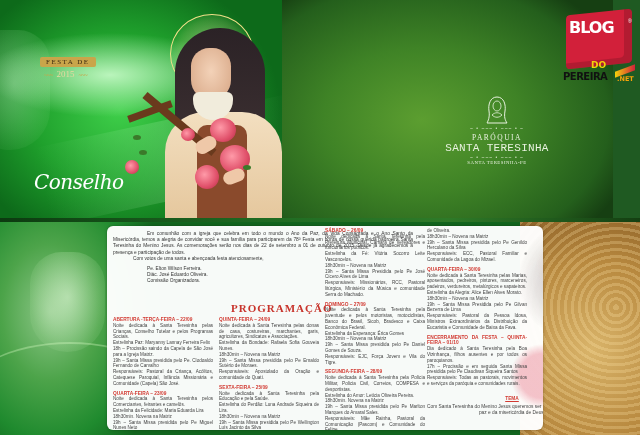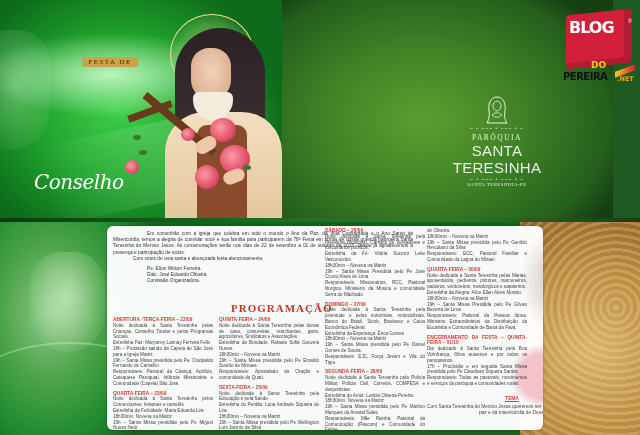--- a/index.html
+++ b/index.html
@@ -15,21 +15,21 @@
       radial-gradient(ellipse 160px 140px at 120px 110px, #3fcf4a 0%, #1fa02c 55%, #0d6a1a 100%);
   }
   .top-left .ghost-face {
     position: absolute; left: -30px; top: 30px; width: 80px; height: 120px; border-radius: 40px 40px 50px 50px;
     background: radial-gradient(ellipse at 55% 45%, rgba(220,255,220,0.35), rgba(120,200,120,0.1) 70%);
   }
   .top-left .sheen {
     position: absolute; left: 40px; top: 120px; width: 260px; height: 80px; transform: rotate(-12deg);
     background: linear-gradient(90deg, rgba(255,255,255,0), rgba(200,255,200,0.18), rgba(255,255,255,0));
   }
-  .festa-title { position: absolute; left: 40px; top: 50px; width: 140px; text-align: center; }
+  .festa-title { position: absolute; left: 40px; top: 50px; width: 140px; text-align: left; }
   .festa-kicker {
     display: inline-block; font-family: "Liberation Serif", serif; font-size: 7px; letter-spacing: 1.5px;
     color: #3b2a10; background: #c9a54a; padding: 1px 6px; border-radius: 2px;
   }
   .festa-name {
     display: block; font-family: "Liberation Serif", serif; font-size: 19px; color: #ffffff;
     text-shadow: 0 0 6px rgba(255,255,255,0.6); margin-top: 2px; letter-spacing: -0.3px;
   }
   .festa-year { display: block; font-family: "Liberation Serif", serif; font-size: 9px; color: #e8d9a0; margin-top: 1px; }
   .festa-year::before, .festa-year::after { content: "~~~"; color: #c9a54a; font-size: 7px; margin: 0 4px; letter-spacing: -1px; }
@@ -56,21 +56,21 @@
   .hand { position: absolute; border-radius: 10px; background: #efc8a8; }
   .leaf { position: absolute; width: 8px; height: 5px; border-radius: 50%; background: #3b7a2a; }
 
   .top-right {
     position: absolute; left: 282px; top: 0; width: 331px; height: 220px;
     background: radial-gradient(ellipse 220px 160px at 140px 120px, #5c9e30 0%, #3f8326 45%, #245f1c 85%, #163f12 100%);
   }
   .parish { position: absolute; left: 150px; top: 95px; width: 130px; text-align: center; color: #e9f2e0; }
   .parish-icon { display: block; margin: 0 auto; width: 26px; height: 30px; }
   .parish-small { display: block; font-family: "Liberation Serif", serif; font-size: 7.5px; letter-spacing: 1.5px; margin-top: 2px; }
-  .parish-big { display: block; font-family: Liberation Sans, sans-serif; font-size: 15px; letter-spacing: 0.3px; text-align: center; }
+  .parish-big { display: block; font-family: Liberation Mono, monospace; font-size: 11px; letter-spacing: 0.3px; text-align: center; }
   .parish-orn { display: block; font-size: 5px; color: #cfe0c0; letter-spacing: 1px; line-height: 6px; }
   .parish-loc { display: block; font-family: "Liberation Serif", serif; font-size: 4.8px; letter-spacing: 0.5px; }
 
   
   .blog { position: absolute; left: 563px; top: 8px; width: 74px; height: 80px; }
   .blog-cube { position: absolute; left: 3px; top: 4px; width: 66px; height: 54px; background: #d2203a; transform: skewY(-6deg);
     border-radius: 4px; box-shadow: inset -8px -6px 0 rgba(0,0,0,0.15); }
   .blog-text { position: absolute; left: 6px; top: 10px; font-family: "DejaVu Sans", sans-serif; font-size: 16px; font-weight: bold; color: #ffffff; letter-spacing: -1px; }
   .blog-reg { position: absolute; left: 65px; top: 10px; font-size: 5px; color: #fff; }
   .blog-do { position: absolute; left: 28px; top: 52px; font-family: "DejaVu Sans", sans-serif; font-size: 9px; font-weight: bold; color: #f4d20a; }
@@ -125,20 +125,21 @@
 </head>
 <body>
 
 <div class="top">
   <div class="top-left">
     <div class="ghost-face"></div>
     <div class="sheen"></div>
 
     <div class="festa-title">
       <span class="festa-kicker">FESTA DE</span>
+      <span class="festa-year">2015</span>
     </div>
 
     <div class="convite">Conselho</div>
 
     <div class="saint">
       <div class="halo"></div>
       <div class="veil"></div>
       <div class="robe"></div>
       <div class="robe-inner"></div>
       <div class="face"></div>

